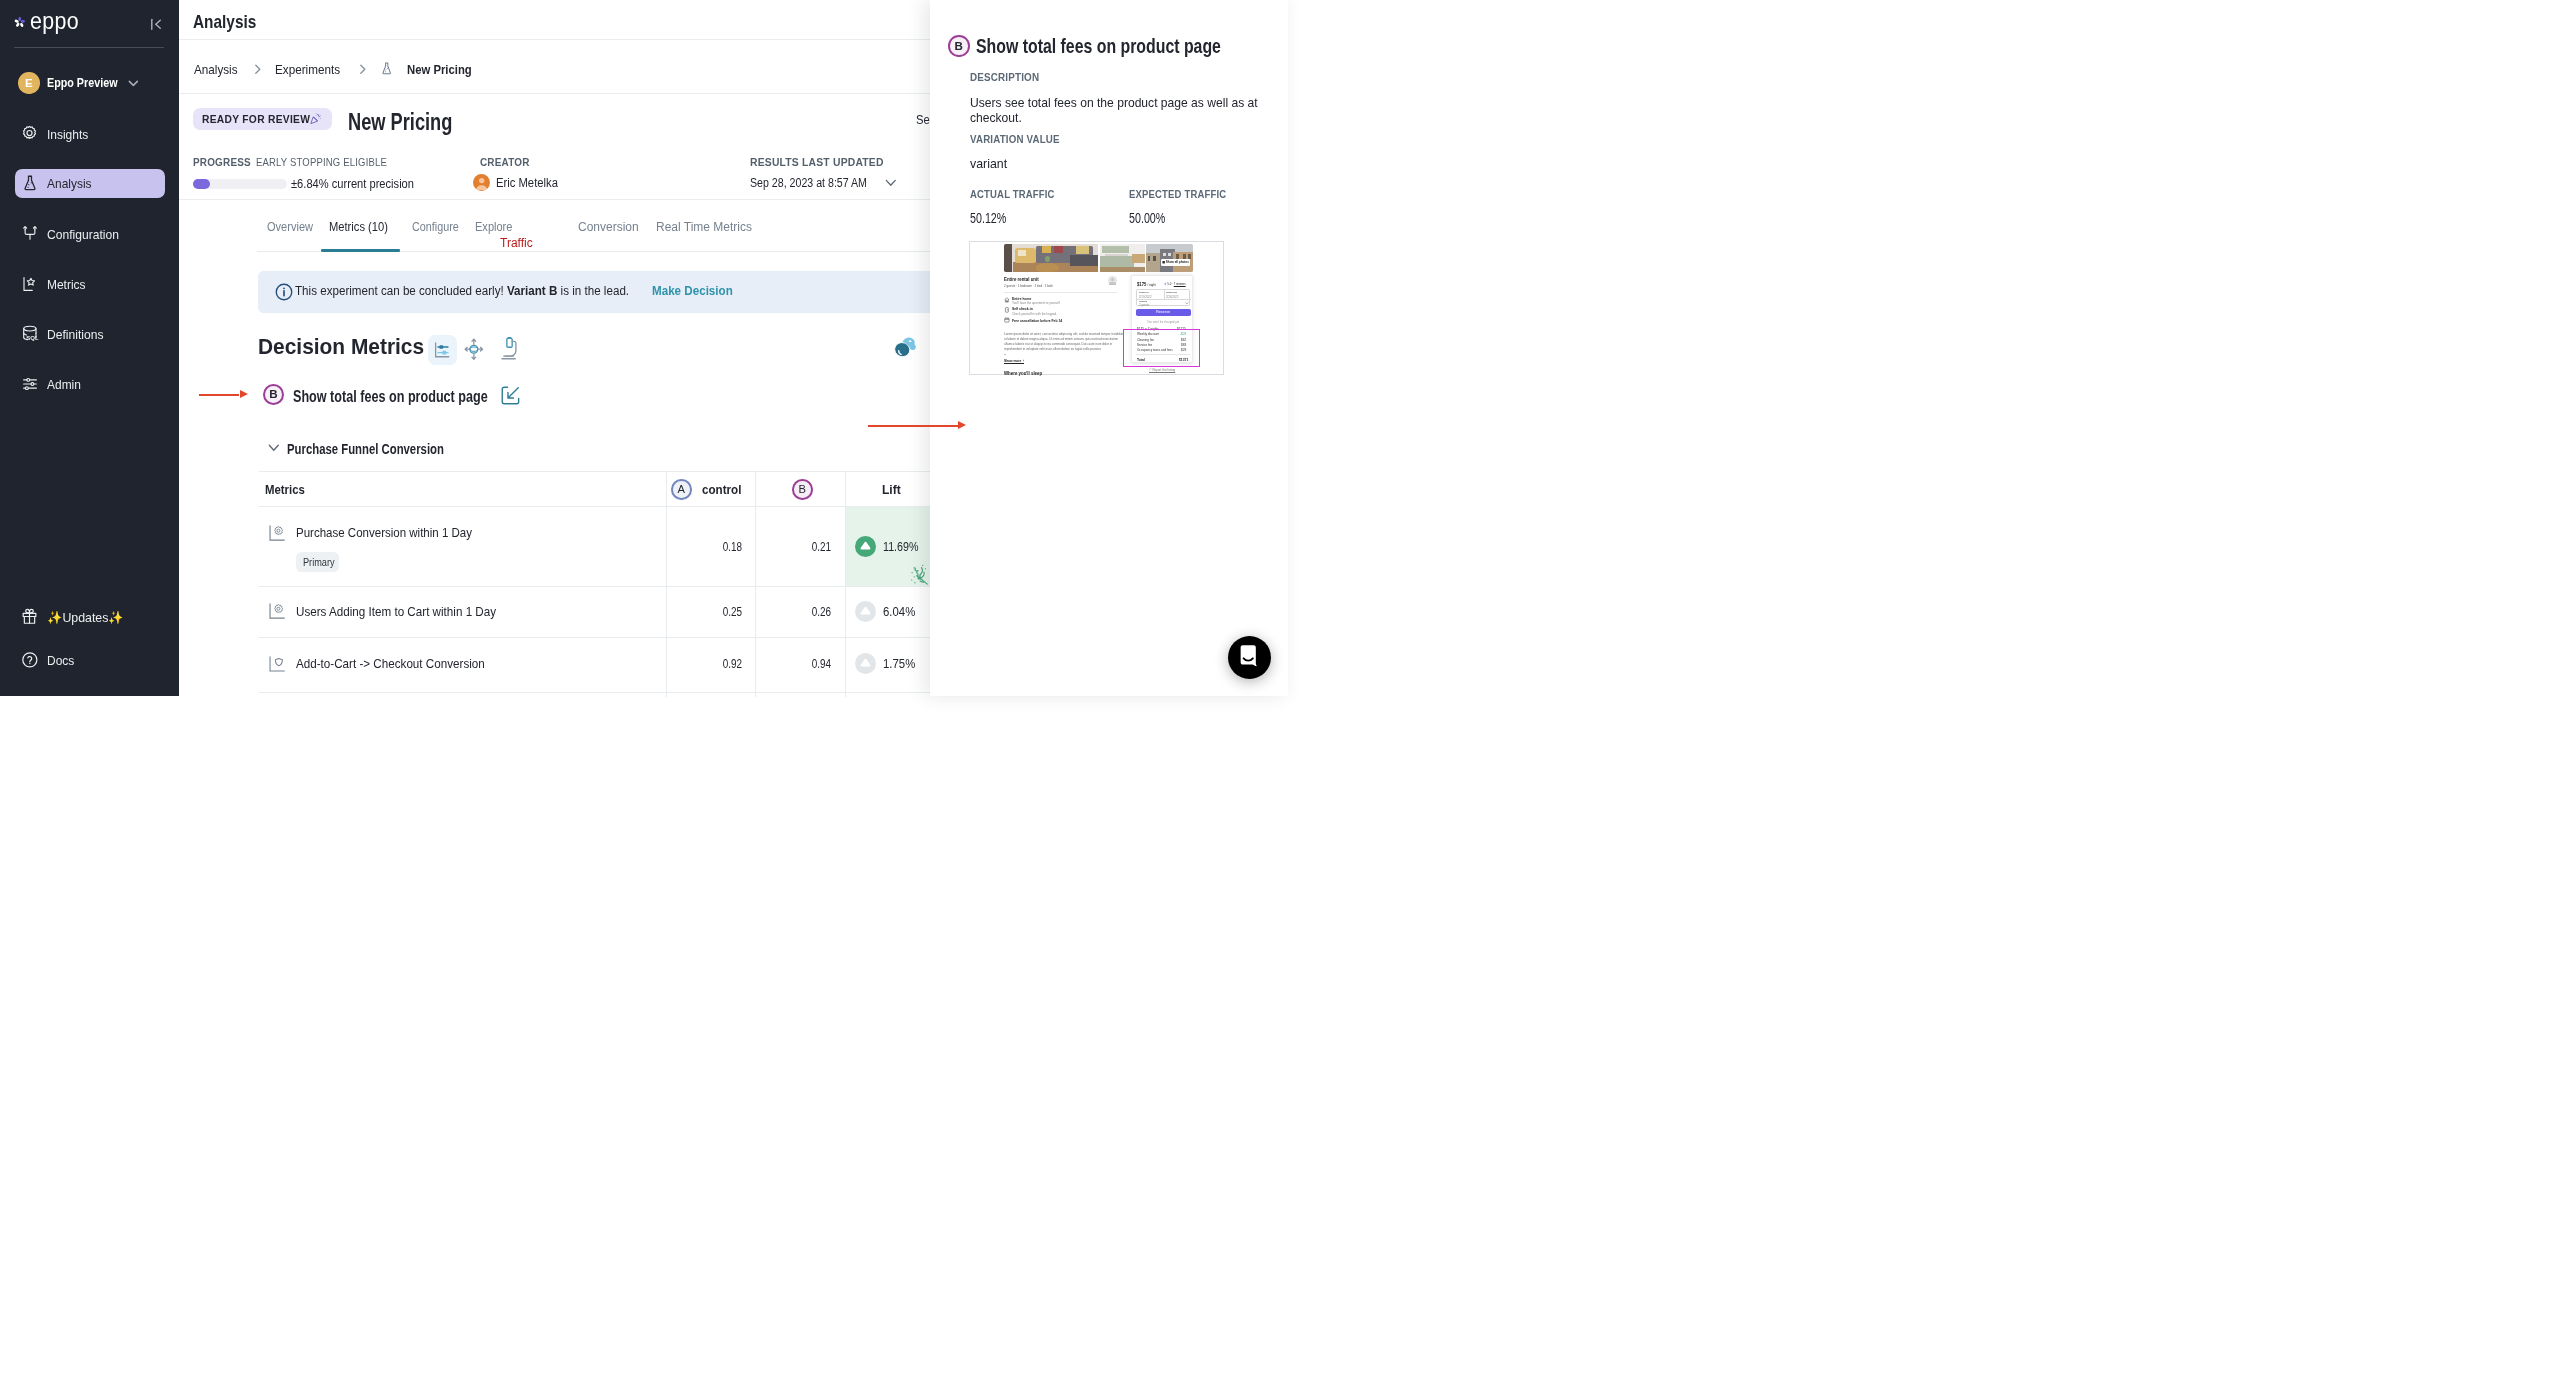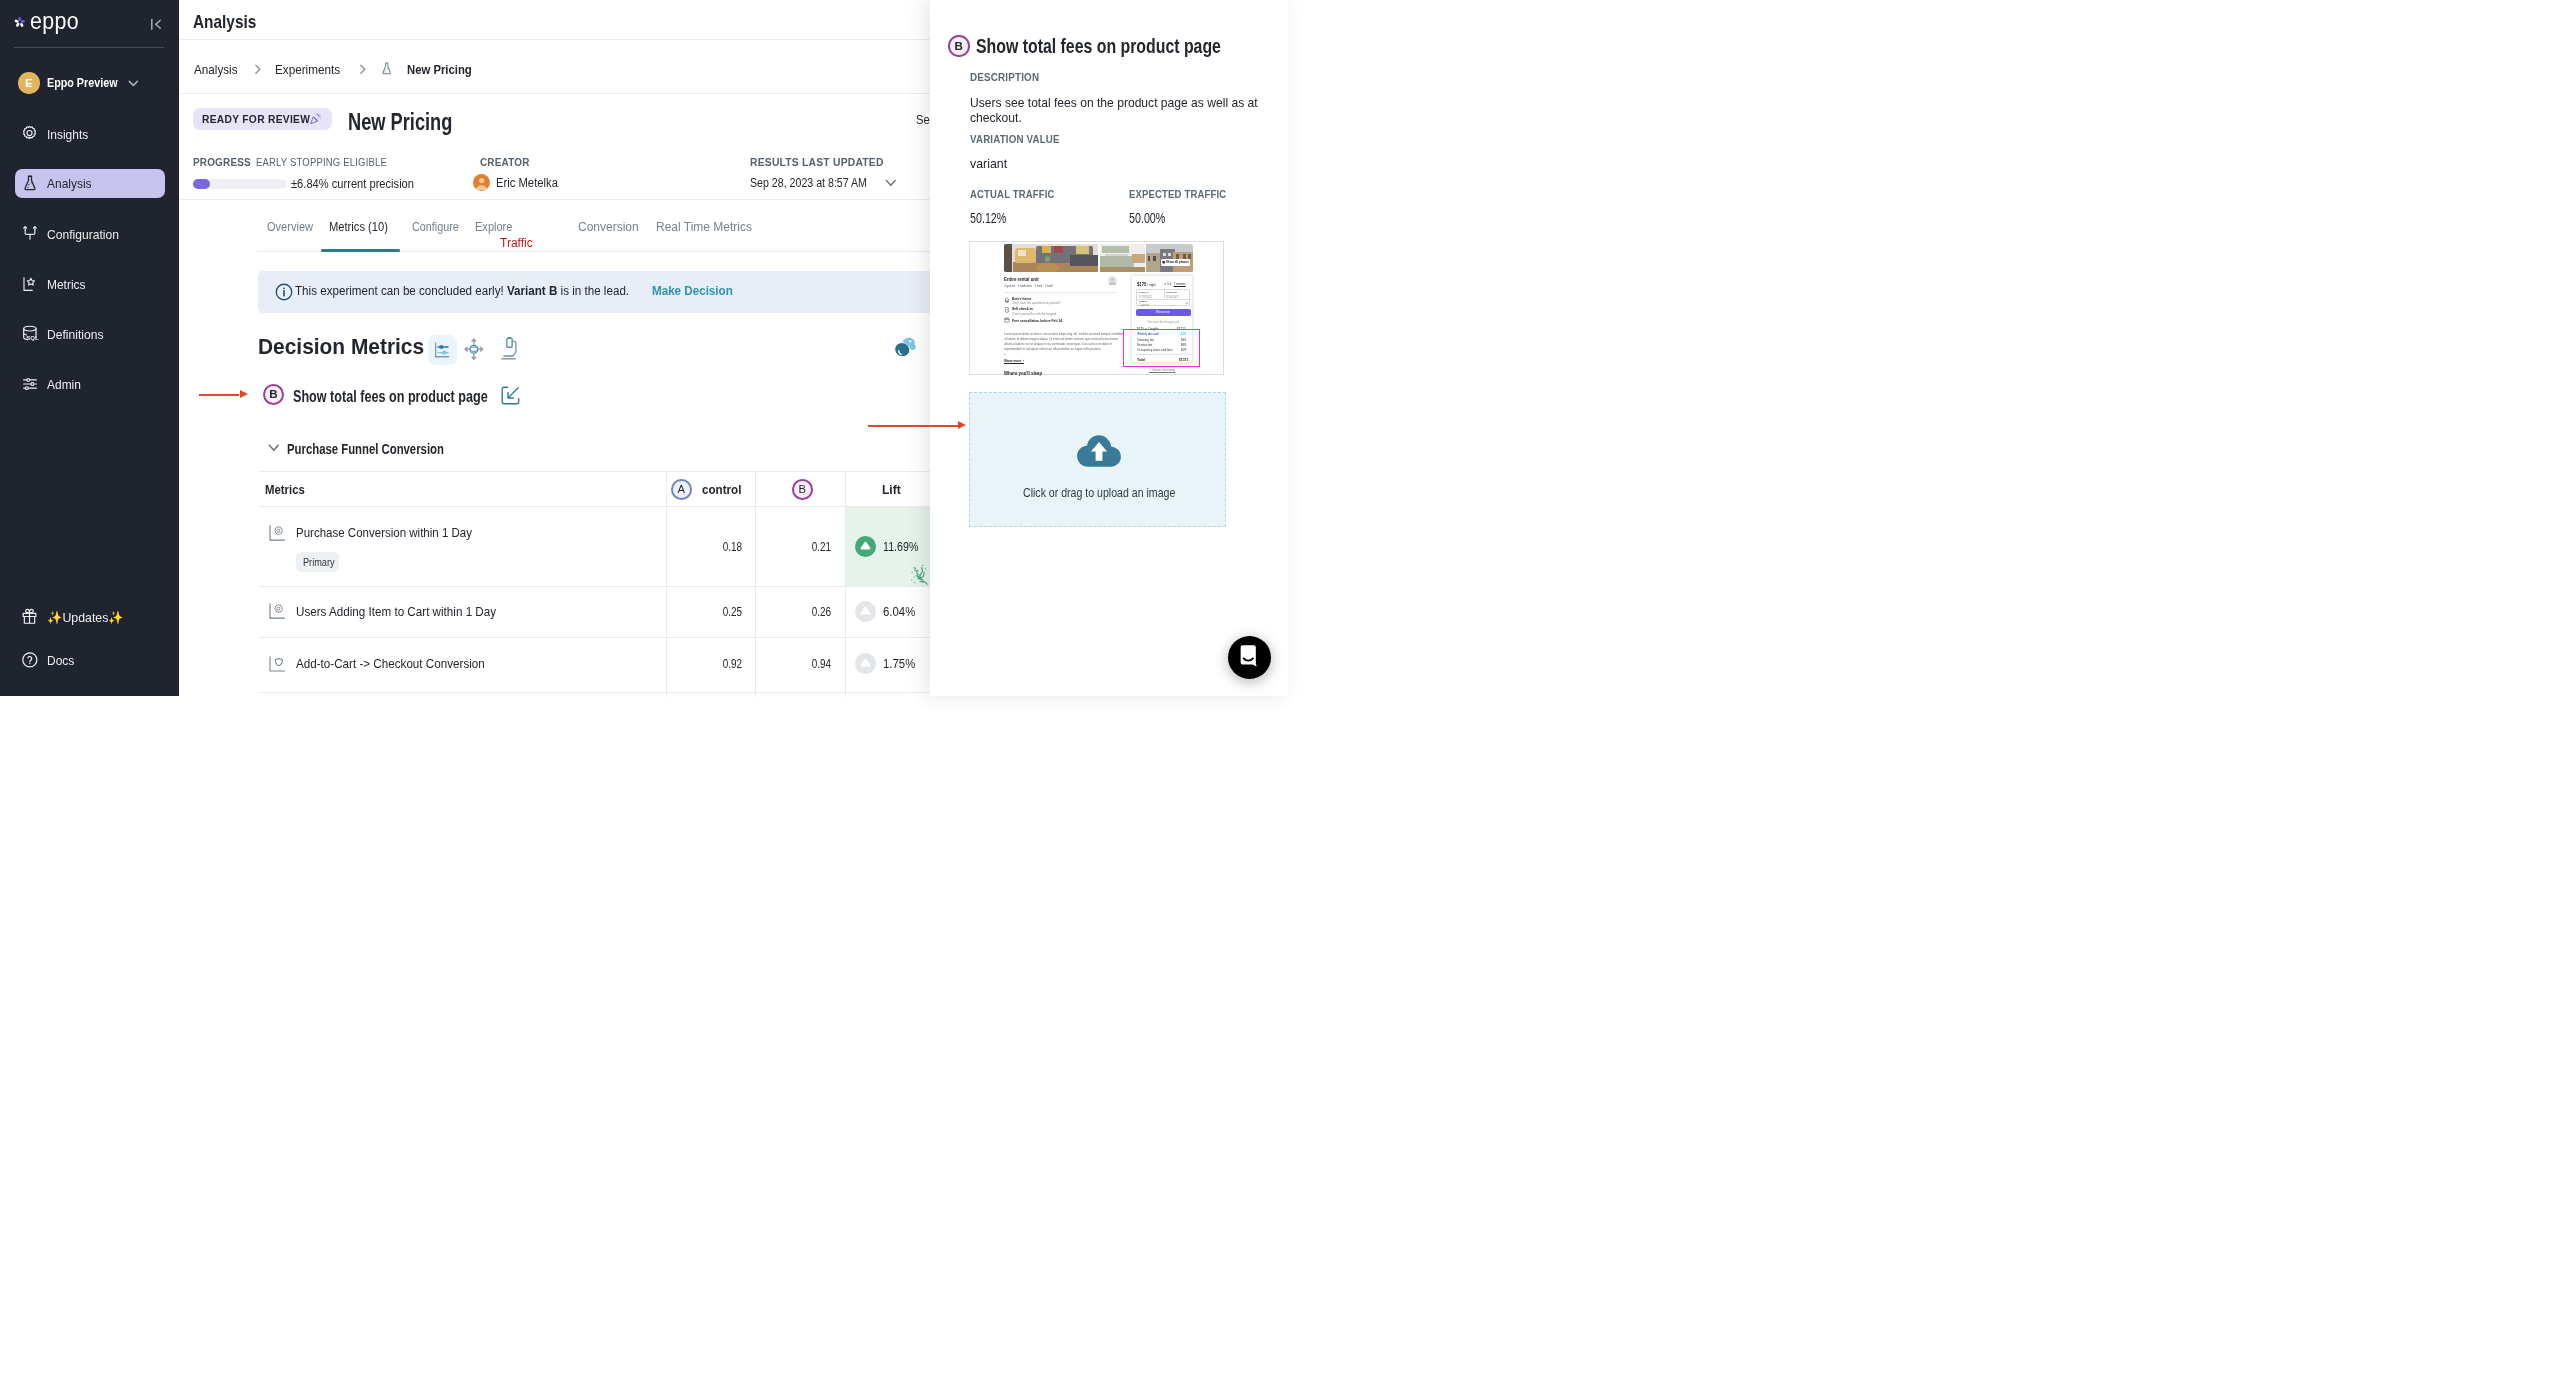--- a/index.html
+++ b/index.html
@@ -457,27 +457,20 @@
         <div class="t" style="left:49px; top:71px; font-size:4.1px; color:#333;">$29</div>
       <div class="abs" style="left:4px; top:78px; width:54px; height:0.4px; background:#e5e5e5;"></div>
       <div class="t" style="left:4.5px; top:81px; font-size:4.3px; font-weight:700; color:#222;">Total</div>
         <div class="t" style="left:47px; top:81px; font-size:4.3px; font-weight:700; color:#222;">$1371</div>
     </div>
     <div class="t" style="left:179px; top:125px; font-size:3.8px; color:#777; text-decoration:underline;">⚐ Report this listing</div>
 
     <div class="abs" style="left:153px; top:87px; width:77px; height:38px; border:1.6px solid #d935d8; z-index:3;"></div>
   </div>
 
-  <div id="upload">
-    <svg class="abs" style="left:106px; top:41px;" width="46" height="34" viewBox="0 0 51 38">
-      <path d="M25.5 1.5 C18.6 1.5 13 6.5 12.2 13 C5.5 13.6 1 18.2 1 24.5 C1 31.3 6.5 36.5 13.5 36.5 H38.5 C45 36.5 50 31.8 50 25.4 C50 19.3 45.6 14.8 39.3 14.3 C37.8 6.8 32.3 1.5 25.5 1.5 Z" fill="#3a7a99"></path>
-      <path d="M25.5 9 L34.5 19.5 H29.3 V30 H21.7 V19.5 H16.5 Z" fill="#fff"></path>
-    </svg>
-    <div class="tx" style="left:53px; top:93px; font-size:13.4px; line-height:13.4px; color:#2d3b45; transform:scaleX(0.79);">Click or drag to upload an image</div>
-  </div>
 </div>
 <div class="redline" style="left:199px; top:394px; width:40px;"></div>
 <div class="redhead" style="left:240px; top:390px; border-left:8.5px solid #e2472b;"></div>
 <div class="redline" style="left:868px; top:425px; width:91px;"></div>
 <div class="redhead" style="left:958px; top:421px; border-left:8.5px solid #e2472b;"></div>
 <div id="intercom">
   <svg width="43" height="43" viewBox="0 0 51 51">
       <path fill="#fff" d="M15 13.5 C15 12.1 16.1 11 17.5 11 L30.5 11 C31.9 11 33 12.1 33 13.5 L33 32.5 C33 33.4 33.3 34.2 33.8 34.9 C34.1 35.3 33.8 35.9 33.3 35.8 C32 35.5 30.7 34.9 29.8 34.2 C29.5 34 29.1 33.9 28.7 33.9 L17.5 33.9 C16.1 33.9 15 32.8 15 31.4 Z"></path>
       <path fill="none" stroke="#000" stroke-width="2.2" stroke-linecap="round" d="M18.5 26.5 C20 28.3 22 29.2 24 29.2 C26 29.2 28 28.3 29.5 26.5"></path>
     </svg>

